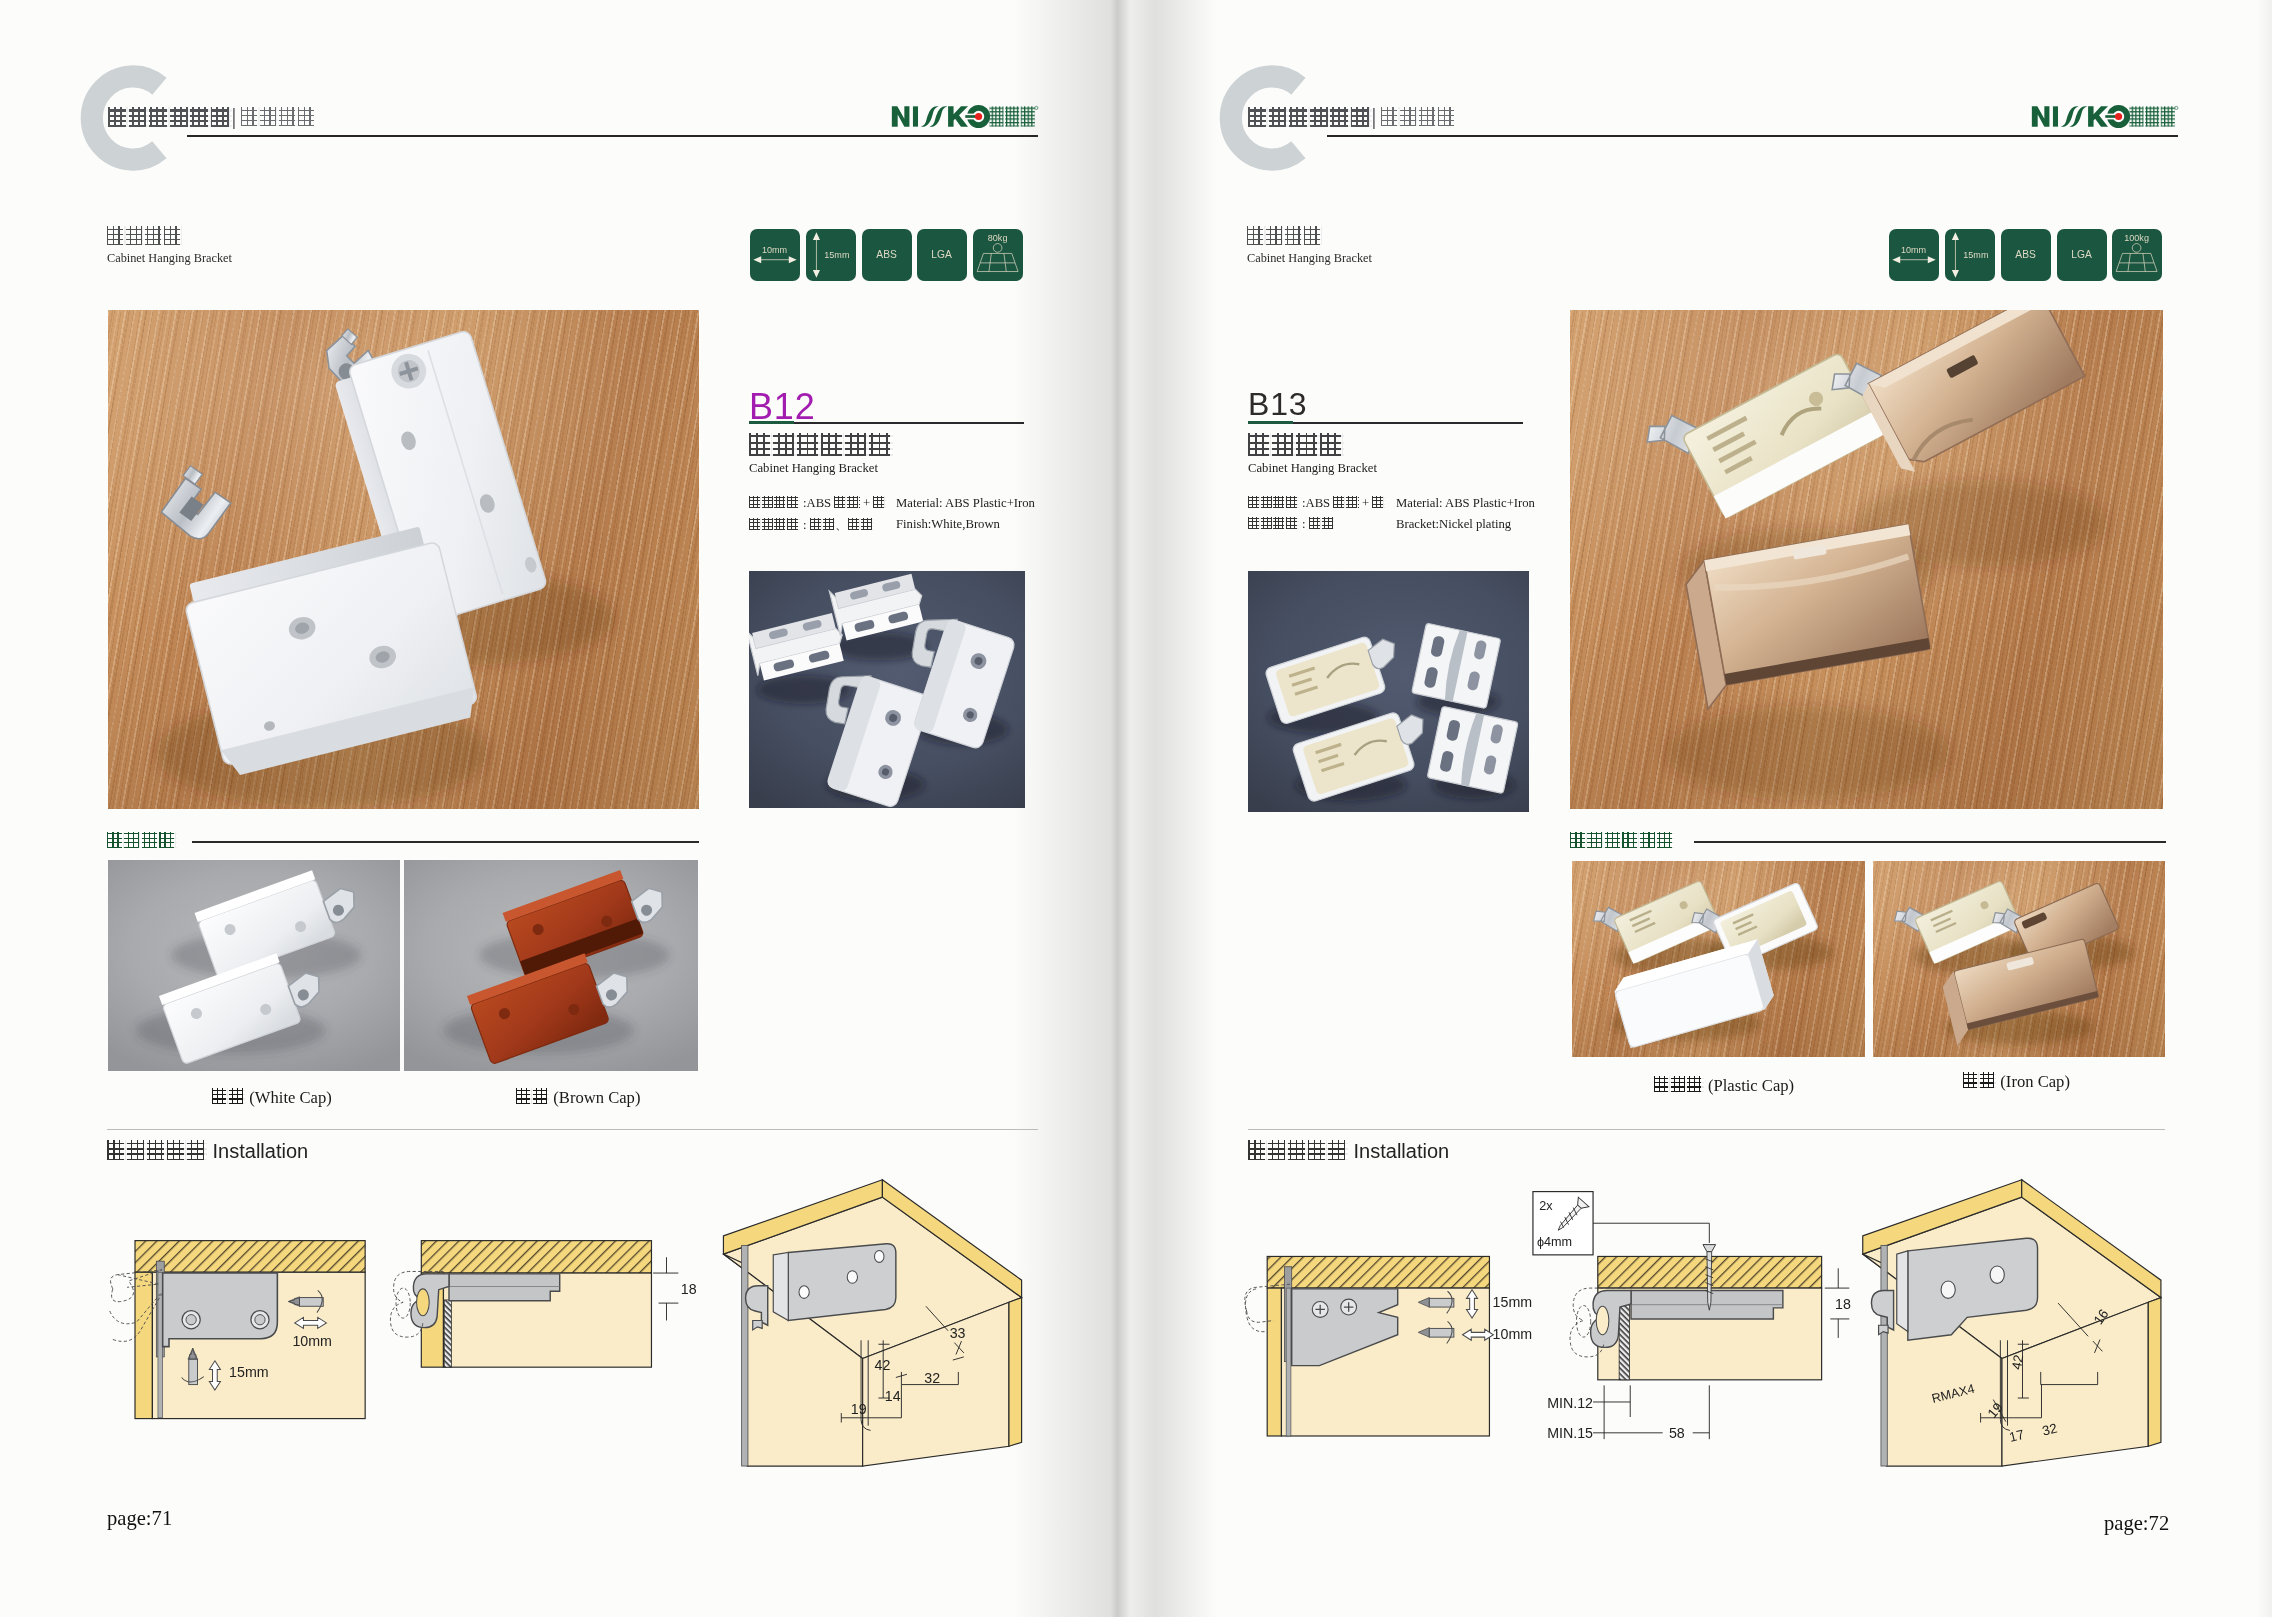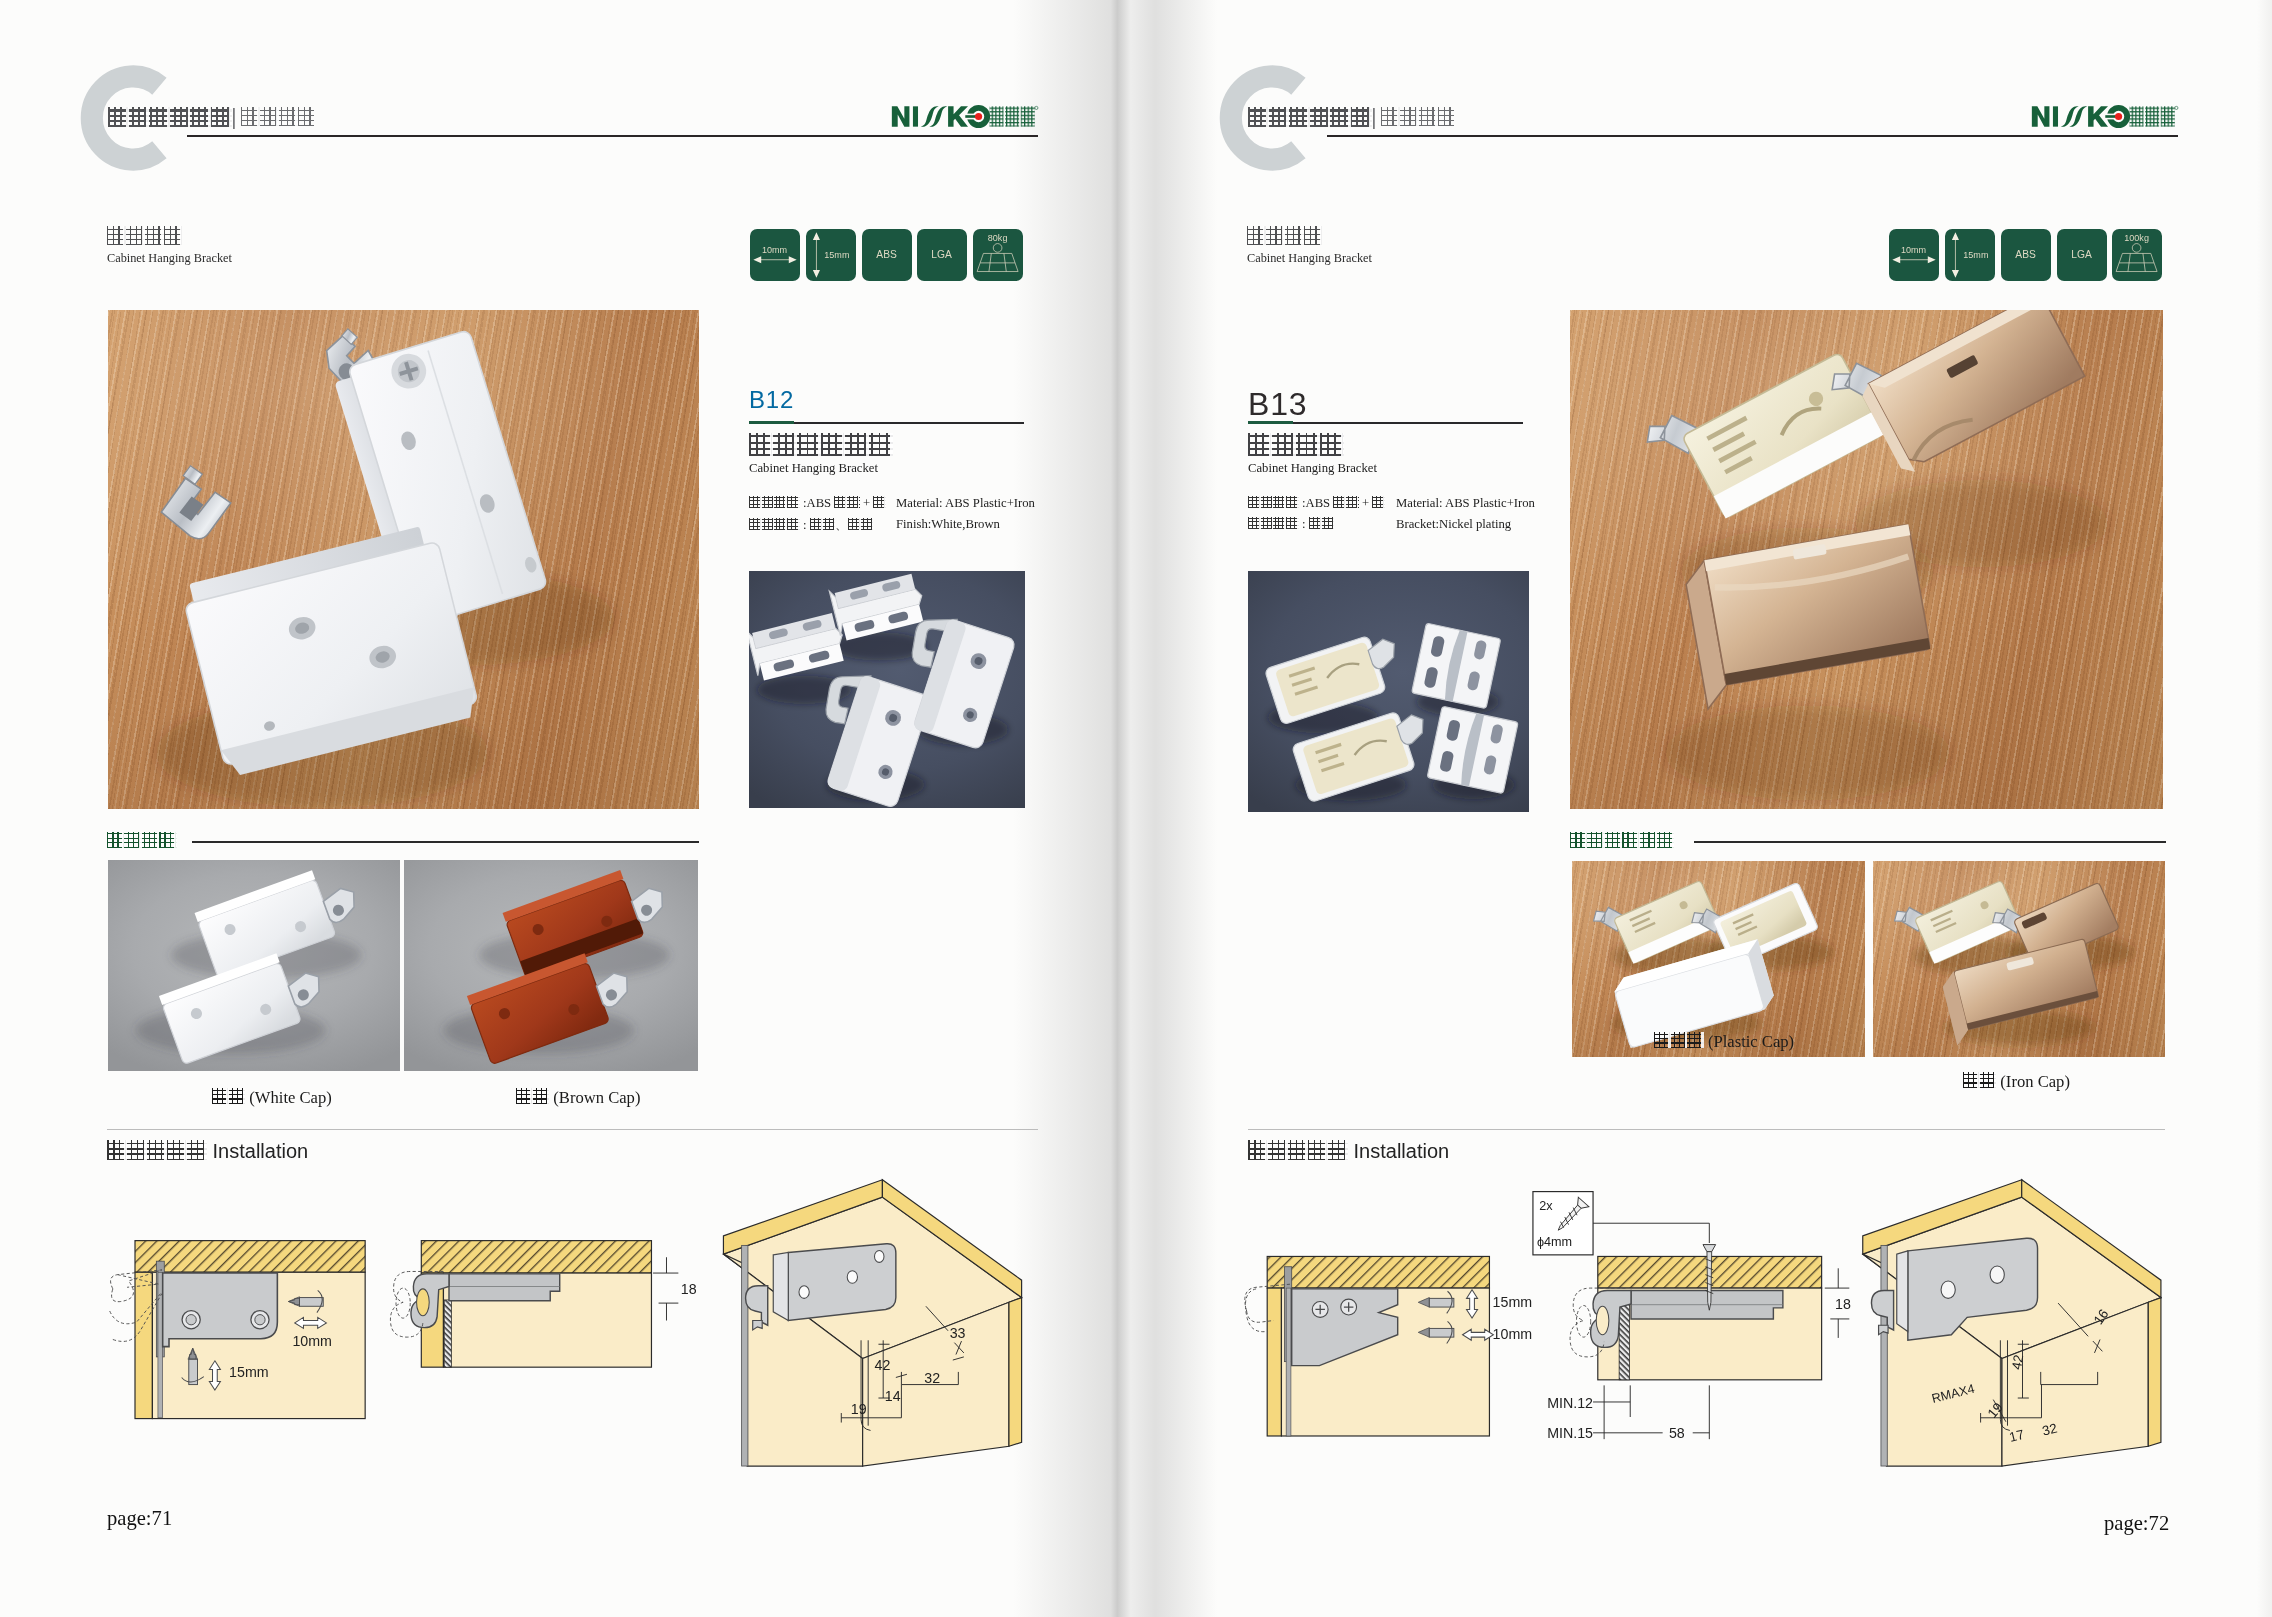--- a/index.html
+++ b/index.html
@@ -152,21 +152,21 @@
 <rect x="118" y="330" width="330" height="210" rx="10" fill="url(#wht)" stroke="#d4d7db" stroke-width="2"></rect>
 <path d="M118 520 l330 0 -14 36 -300 0 Z" fill="#d9dce0"></path>
 <ellipse cx="255" cy="395" rx="17" ry="14" fill="#c0c4c9"></ellipse>
         <ellipse cx="255" cy="395" rx="9" ry="7" fill="#9fa4aa"></ellipse>
 <ellipse cx="345" cy="455" rx="17" ry="14" fill="#c0c4c9"></ellipse>
         <ellipse cx="345" cy="455" rx="9" ry="7" fill="#9fa4aa"></ellipse>
 <ellipse cx="185" cy="505" rx="7" ry="6" fill="#b4b8bd"></ellipse>
 </g>
 </svg>
 
-<div class="a" style="left:749px;top:386px;font-size:24px;color:#0369a1;letter-spacing:0.8px">B12</div>
+<div class="a" style="left:749px;top:386px;font-size:36px;color:#a21caf;letter-spacing:0.8px">B12</div>
 
 <div class="a" style="left:749px;top:421px;width:45px;height:3.2px;background:#1d5b40"></div>
 <div class="a" style="left:794px;top:422px;width:230px;height:2px;background:#29292b"></div>
 
 <div class="a" style="left:749px;top:432px;font-size:24px"><span class="cj" style="--k:#414144;width:6em"></span></div>
 
 <div class="a ser" style="left:749px;top:461px;font-size:12.7px;color:#222">Cabinet Hanging Bracket</div>
 
 <div class="a ser" style="left:749px;top:496px;font-size:12.7px;color:#222"><span class="cj" style="--k:#333;width:4em"></span> :ABS <span class="cj" style="--k:#333;width:2em"></span> + <span class="cj" style="--k:#333;width:1em"></span></div>
 
@@ -666,21 +666,21 @@
 
 <g transform="rotate(-14 185 175)">
 <path d="M95 136 l18 -16 0 76 -18 16 Z" fill="#b2977e"></path>
 <rect x="113" y="120" width="170" height="76" rx="4" fill="url(#brz)" stroke="#8a6a52" stroke-width="1.5"></rect>
 <path d="M113 120 l-18 16 0 76 18 -16 Z" fill="#caa98c"></path>
 <rect x="180" y="126" width="34" height="10" rx="3" fill="#efe7db"></rect>
 <path d="M113 196 l170 0 0 -8 -170 0 Z" fill="#6b4f3c"></path>
 </g>
 </svg>
 
-<div class="a cap" style="left:1654px;top:1032px"><span class="cj" style="--k:#1a1a1a;width:3em"></span> (Plastic Cap)</div>
+<div class="a cap" style="left:1654px;top:1076px"><span class="cj" style="--k:#1a1a1a;width:3em"></span> (Plastic Cap)</div>
 
 <div class="a cap" style="left:1963px;top:1072px"><span class="cj" style="--k:#1a1a1a;width:2em"></span> (Iron Cap)</div>
 
 <div class="a" style="left:1248px;top:1129px;width:917px;height:1.2px;background:#bcbcbc"></div>
 
 <div class="a" style="left:1248px;top:1140px;font-size:20px;color:#232323"><span class="cj" style="--k:#333;width:5em"></span> Installation</div>
 
 <svg class="a" style="left:1235px;top:1156px" width="1038" height="348" viewBox="0 0 1311 440">
 
 <g>

